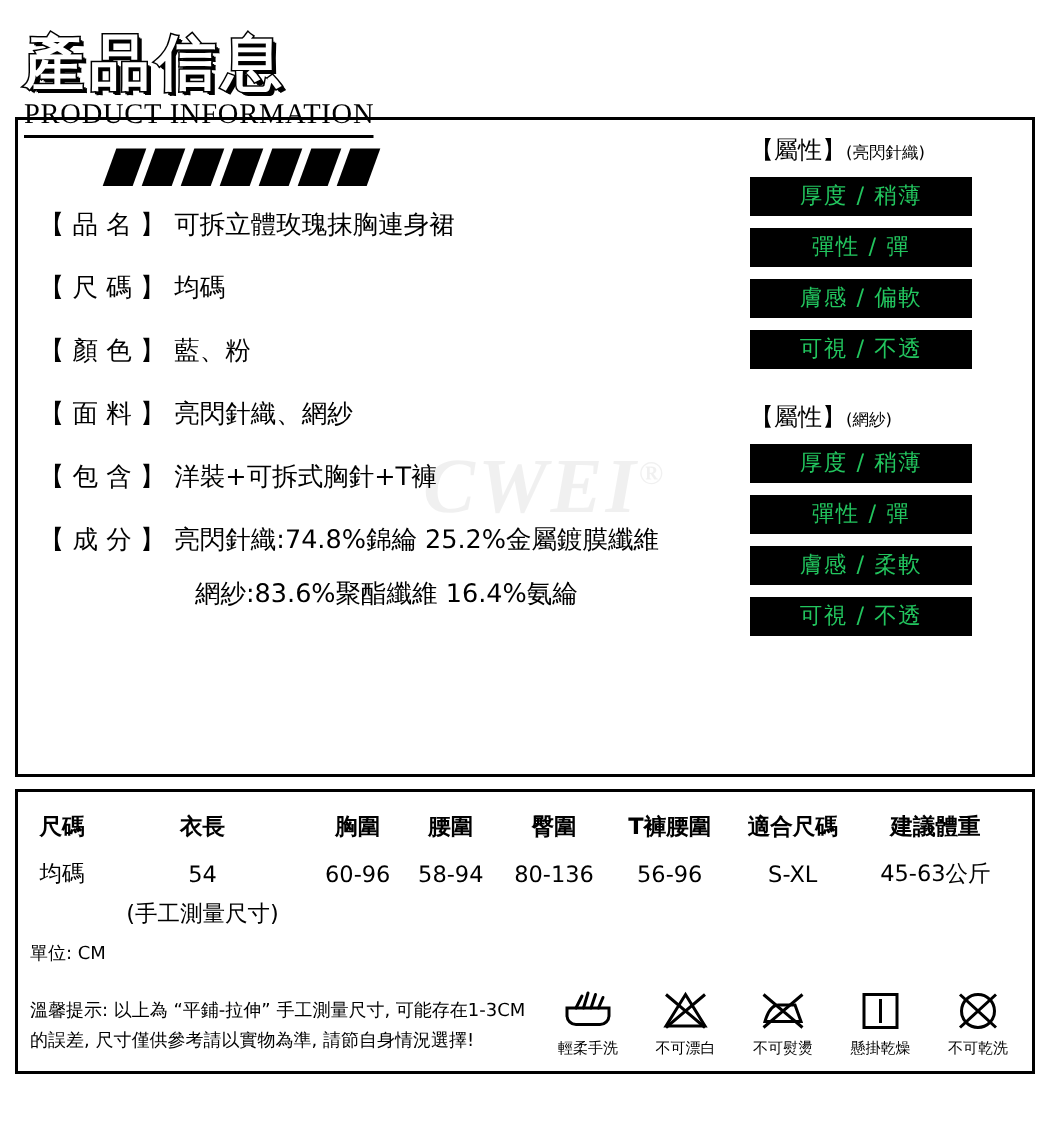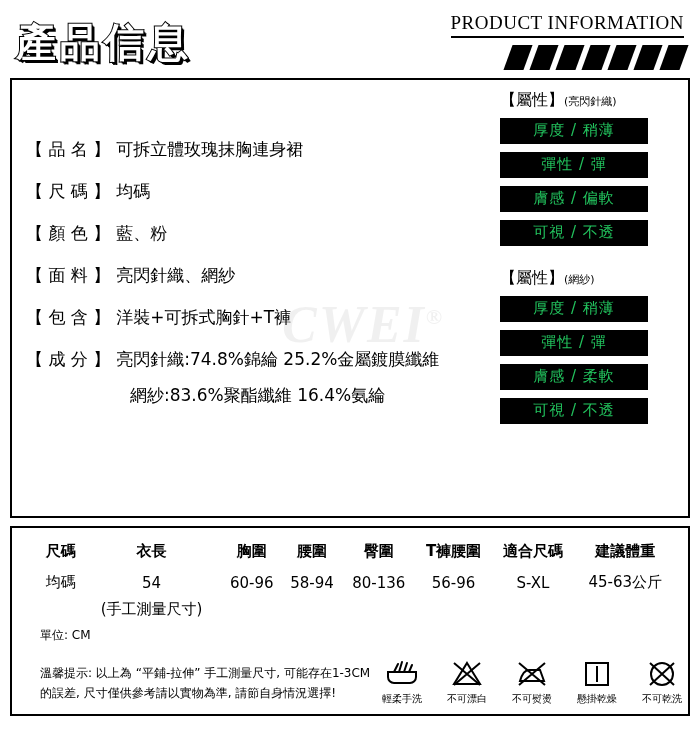--- a/index.html
+++ b/index.html
@@ -8,21 +8,21 @@
     width:700px; height:750px;
     background:#ffffff;
     font-family:"DejaVu Sans", sans-serif;
     color:#000;
     position:relative;
     overflow:hidden;
   }
   .page { width:700px; height:750px; position:relative; padding:0 10px; }
 
   
-  .header { display:flex; align-items:flex-start; justify-content:space-between; padding:8px 6px 0 6px; height:78px; }
+  .header { display:flex; align-items:flex-start; justify-content:space-between; padding:8px 6px 0 6px; height:78px;flex-direction:column; }
   .title-cn {
     font-family:"DejaVu Serif", serif;
     font-weight:bold;
     font-size:40px;
     letter-spacing:4px;
     line-height:1;
     margin-top:14px;
     color:#fff;
     -webkit-text-stroke:2px #000;
     text-shadow:
@@ -91,36 +91,36 @@
     width:148px;
     letter-spacing:1px;
   }
   .attr-gap { height:14px; }
 
   
   .table-box {
     border:2px solid #000;
     margin-top:8px;
     height:190px;
-    padding:10px 12px 6px 28px;
+    padding:10px 12px 6px 8px;
     position:relative;
   }
   table.size { width:100%; border-collapse:collapse; }
   table.size th {
     font-size:15px; font-weight:bold; padding:4px 0 6px 0; text-align:center;
   }
   table.size td { font-size:15px; text-align:center; padding:6px 0 2px 0; }
   .note-sub { font-size:11px; text-align:center; color:#000; }
   .unit { font-size:12px; margin-top:6px; }
   .tip { font-size:12px; line-height:1.65; margin-top:20px; width:420px; }
 
   
   .care {
     position:absolute;
-    right:0; bottom:8px;
+    right:10px; bottom:8px;
     display:flex; gap:13px;
   }
   .care-item { width:52px; text-align:center; }
   .care-glyph { height:34px; display:flex; align-items:center; justify-content:center; }
   .care-label { font-size:10px; margin-top:1px; white-space:nowrap; }
   svg { display:block; }
 </style>
 </head>
 <body>
 

